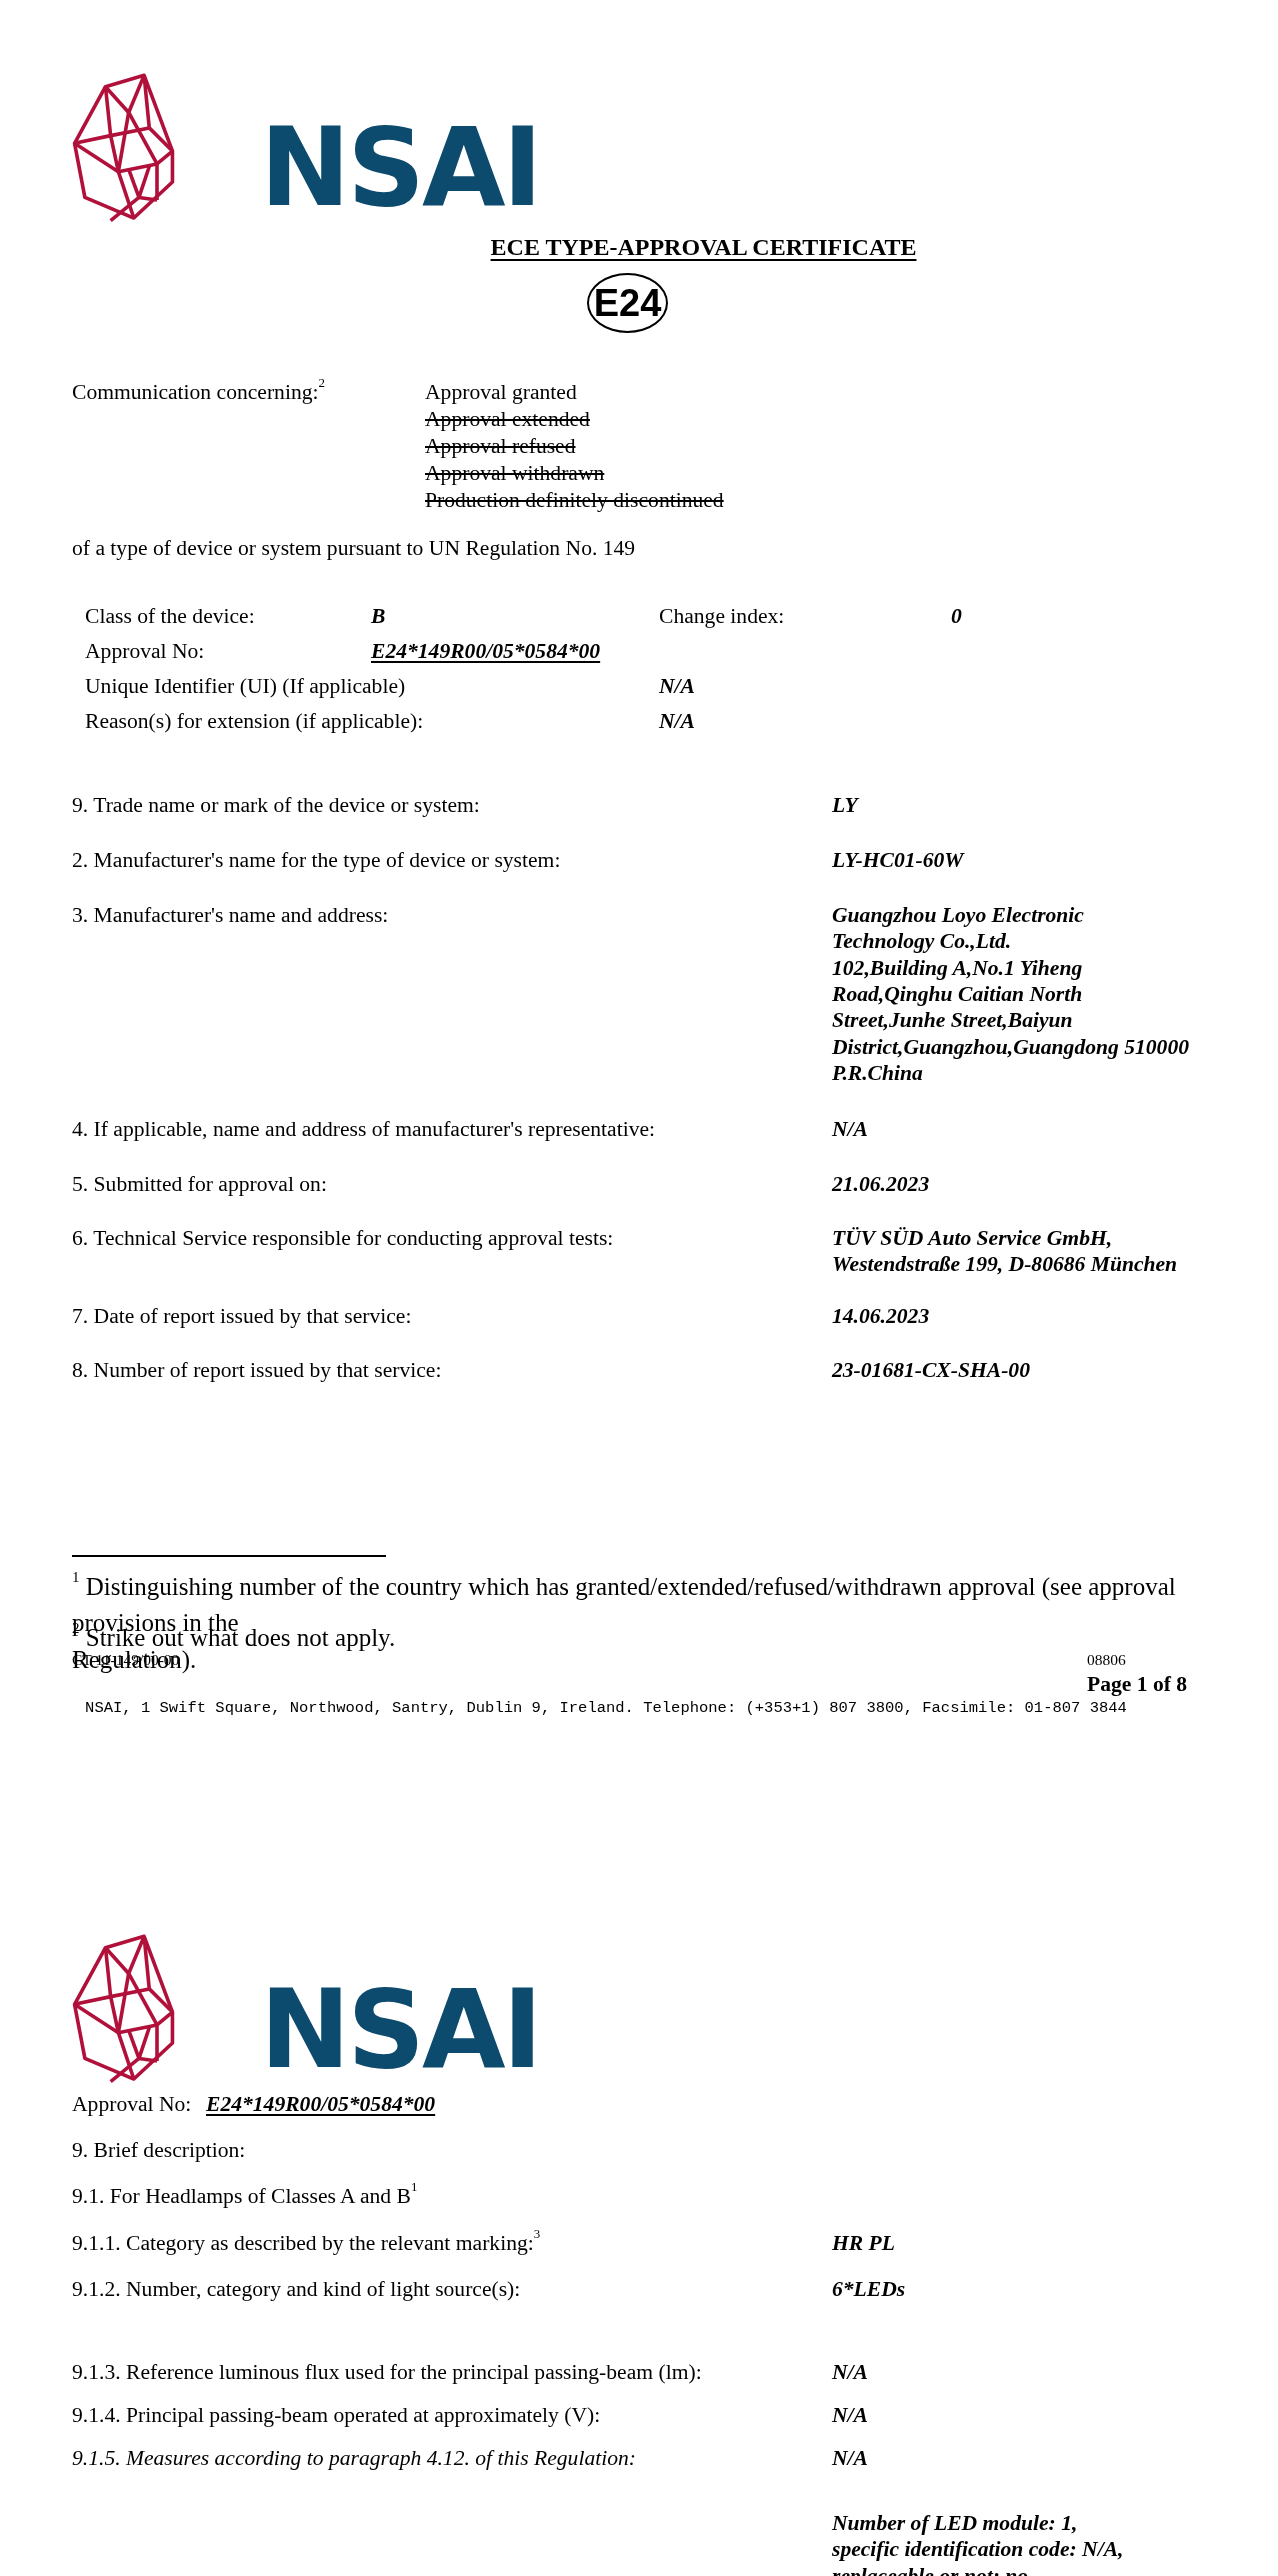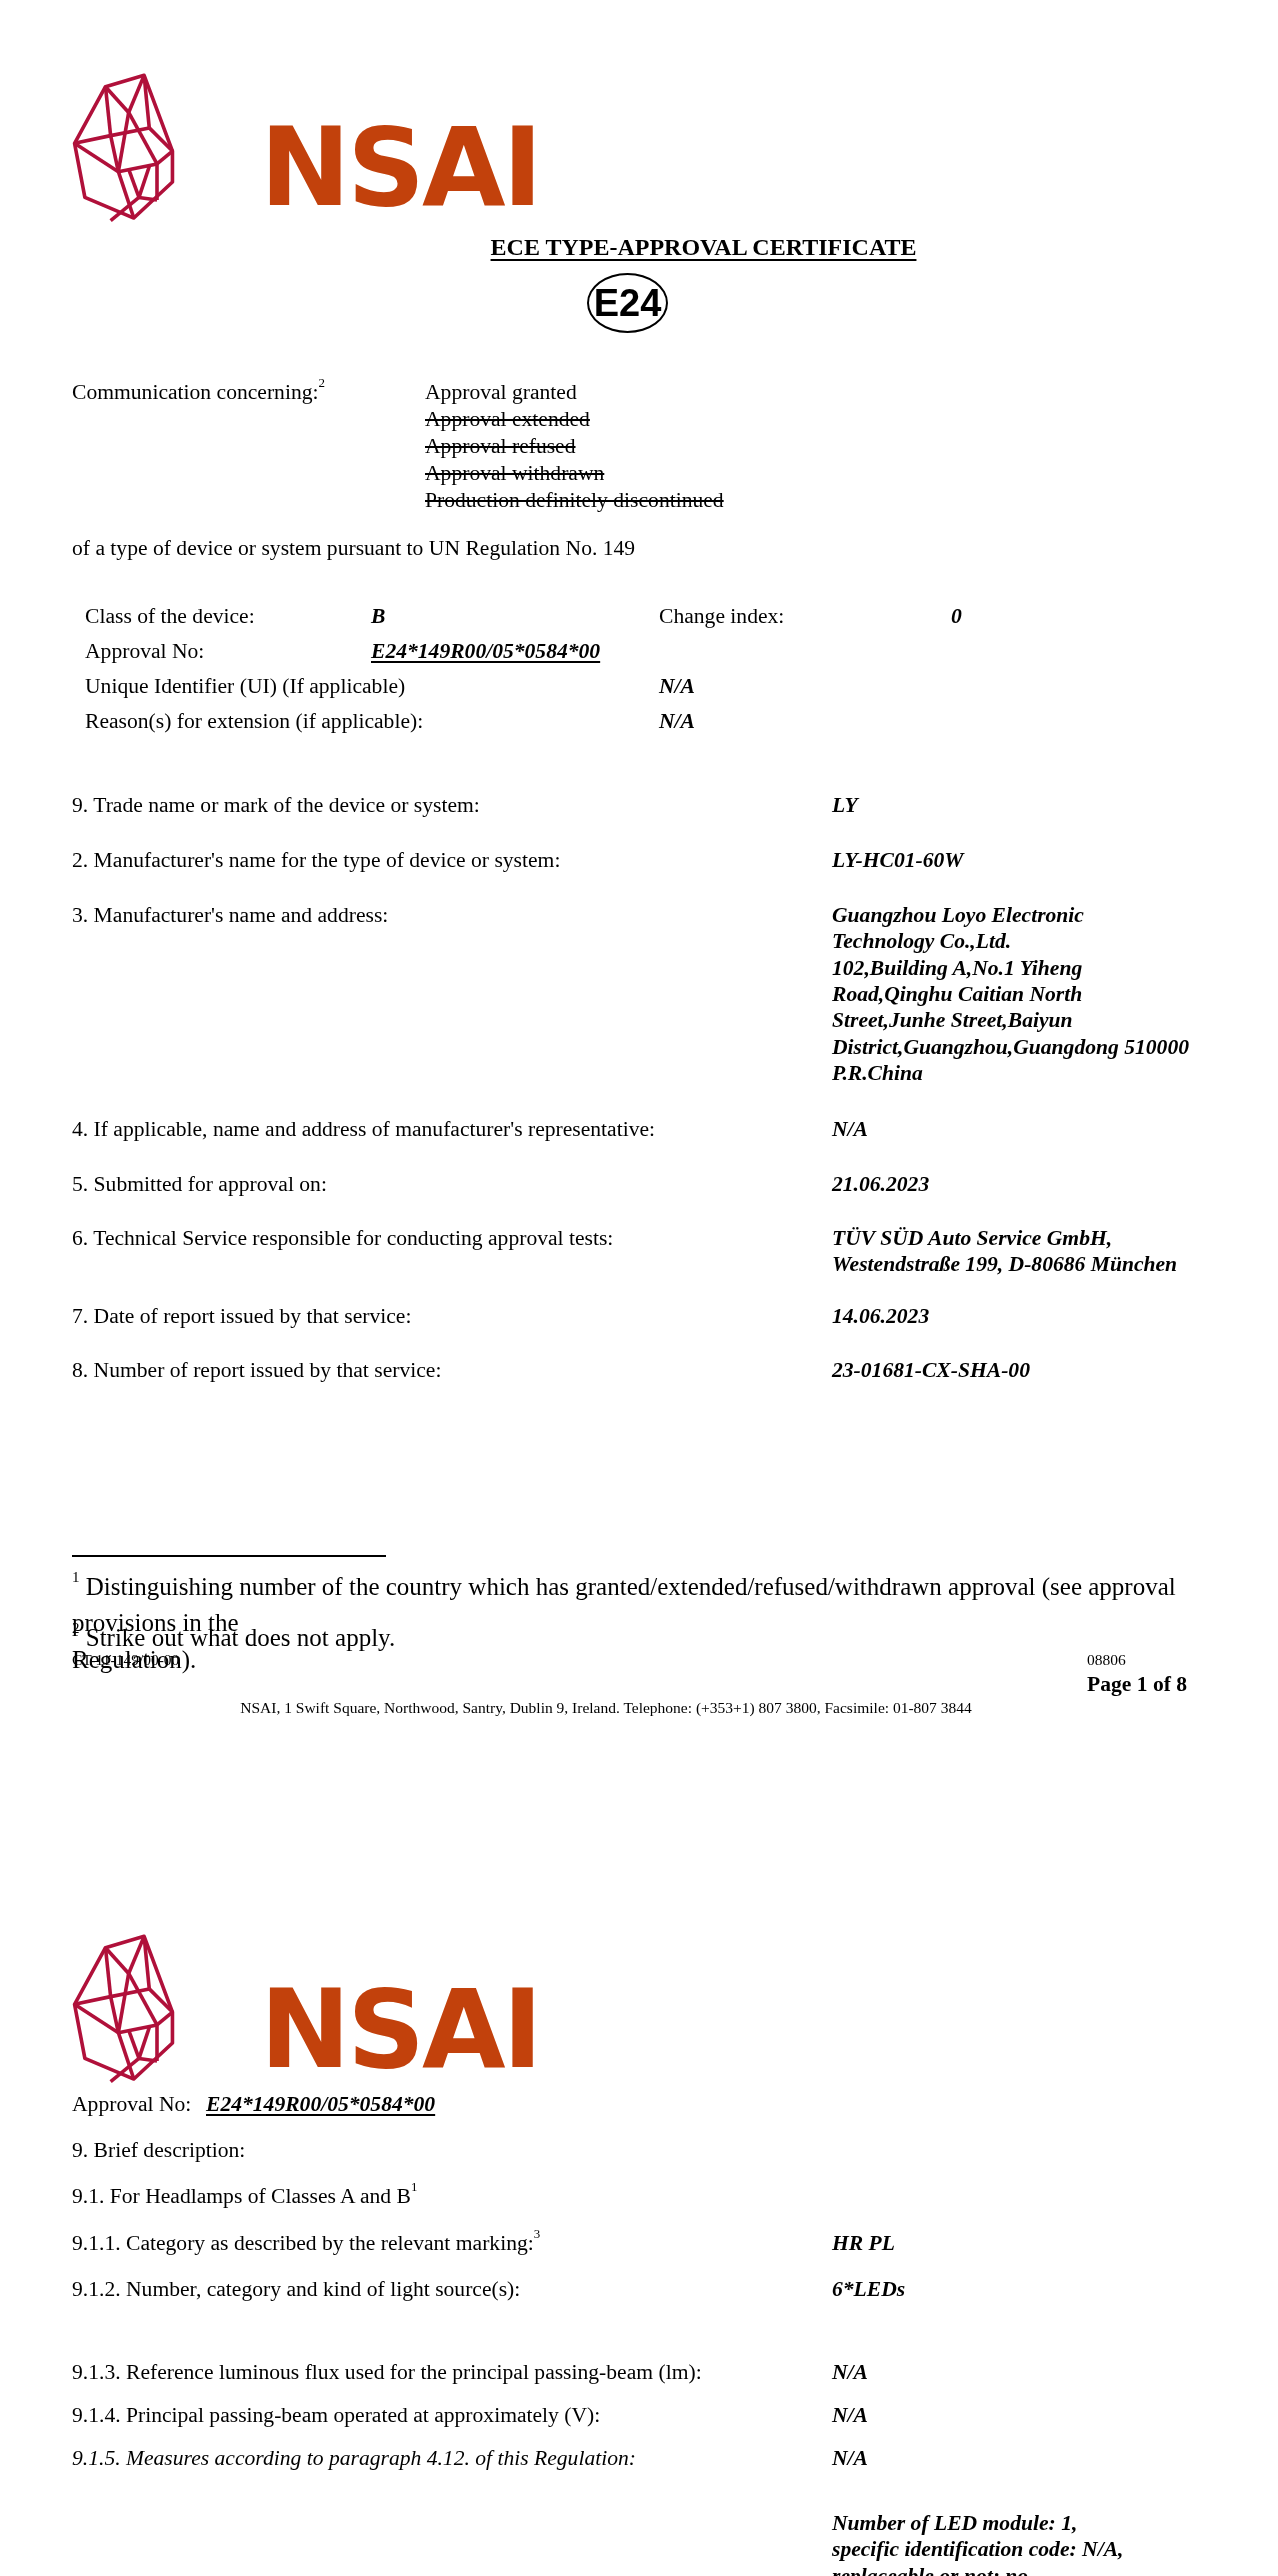--- a/index.html
+++ b/index.html
@@ -5,21 +5,21 @@
   html, body { margin: 0; padding: 0; background: #ffffff; }
   body { width: 1278px; height: 3615px; position: relative; overflow: hidden;
          font-family: "Liberation Serif", "DejaVu Serif", serif; color: #000; }
   .abs { position: absolute; }
   .t { font-size: 21.6px; line-height: 1.15; white-space: nowrap; }
   .v { font-size: 21.6px; line-height: 1.22; font-style: italic; font-weight: bold; white-space: nowrap; }
   .strike { text-decoration: line-through; }
   .u { text-decoration: underline; text-decoration-thickness: 2.1px; text-underline-offset: 3.1px; }
   sup { font-size: 0.6em; line-height: 0; vertical-align: 0.9em; }
   .logo-word { font-family: "DejaVu Sans", "Liberation Sans", sans-serif; font-weight: bold;
-               color: #c2410c; letter-spacing: -3.1px; }
+               color: #0c4a6e; letter-spacing: -3.1px; }
   .title { font-size: 24px; font-weight: bold; text-decoration: underline; text-decoration-thickness: 2.1px; text-underline-offset: 4.1px; }
   .emark { border: 2.6px solid #000; border-radius: 50%; display: flex; align-items: center; justify-content: center;
            font-family: "Liberation Sans", "DejaVu Sans", sans-serif; font-weight: bold; font-size: 38px; }
   .rule { background: #000; height: 2.1px; }
   .fn { font-size: 25px; line-height: 1.45; }
   .small { font-size: 15.5px; }
   .pagenum { font-size: 21.6px; font-weight: bold; }
   .indent { padding-left: 49px; }
 </style>
 </head>
@@ -126,21 +126,21 @@
     <sup>1</sup> <span>Distinguishing number of the country which has granted/extended/refused/withdrawn approval (see approval provisions in the</span><br>
     <span>Regulation).</span>
   </div>
   <div class="abs fn" style="left:72px;top:1620px;">
     <sup>2</sup> <span>Strike out what does not apply.</span>
   </div>
 
   <div class="abs small" style="left:72px;top:1651px;">CT-11-149/00-00</div>
   <div class="abs small" style="left:1087px;top:1651px;">08806</div>
   <div class="abs pagenum" style="left:1087px;top:1672px;">Page 1 of 8</div>
-  <div class="abs small" style="left:0;width:1166px;top:1699px;text-align:center;padding-left:46px;box-sizing:border-box;">NSAI, 1 Swift Square, Northwood, Santry, Dublin 9, Ireland.  Telephone: (+353+1) 807 3800, Facsimile:  01-807 3844</div>
+  <div class="abs small" style="left:0;width:1166px;top:1699px;text-align:center;padding-left:46px;box-sizing:border-box;font-family:Liberation Mono, monospace;">NSAI, 1 Swift Square, Northwood, Santry, Dublin 9, Ireland.  Telephone: (+353+1) 807 3800, Facsimile:  01-807 3844</div>
 </div>
 
 <div>
 
   <svg class="abs" style="left:72px;top:1932px;" width="170" height="155" viewBox="0 0 330 300">
     <g fill="none" stroke="#b0103a" stroke-width="7" stroke-linejoin="round">
       <polygon points="65,30 140,8 195,155 195,215 120,285 25,245 5,140"></polygon>
       <line x1="65" y1="30" x2="110" y2="80"></line>
       <line x1="140" y1="8" x2="110" y2="80"></line>
       <line x1="140" y1="8" x2="150" y2="110"></line>

